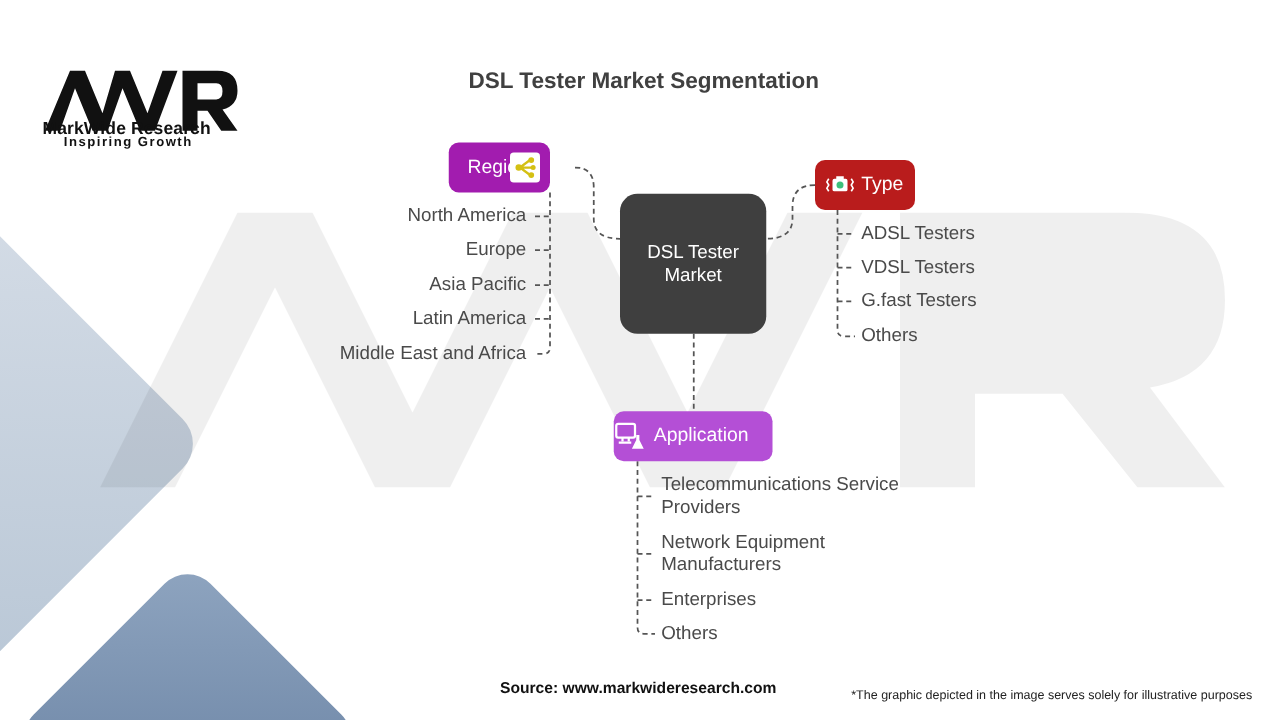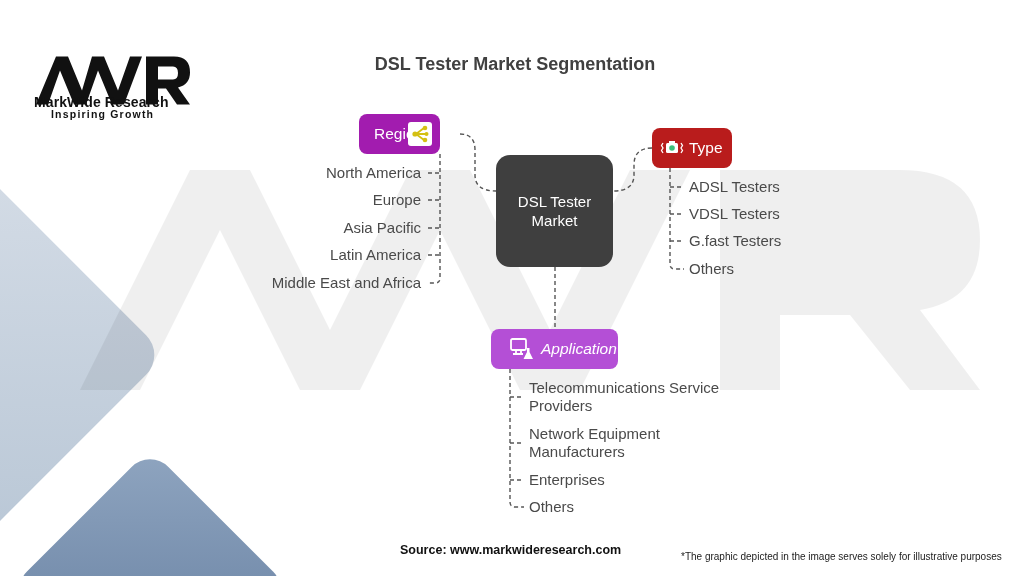--- a/index.html
+++ b/index.html
@@ -36,21 +36,21 @@
   }
 
   .cat {
     position: absolute; height: 40px; border-radius: 8px; color: #fff; font-size: 15.5px;
     display: flex; align-items: center;
   }
   #cat-region { left: 359px; top: 114px; width: 81px; background: #a21caf; padding-left: 15px; }
   #cat-region .cat-icon { position: absolute; right: 8px; top: 8px; width: 24px; height: 24px; background: #fff; border-radius: 3px; }
   #cat-type { left: 652px; top: 128px; width: 80px; background: #b91c1c; padding-left: 8px; }
   #cat-type .cat-icon { width: 24px; height: 20px; margin-right: 5px; }
-  #cat-app { left: 491px; top: 329px; width: 127px; background: #b44fd6; padding-left: 18px; font-style: italic; }
+  #cat-app { left: 491px; top: 329px; width: 127px; background: #b44fd6; padding-left: 0; }
   #cat-app .cat-icon { width: 26px; height: 26px; margin-right: 6px; }
 
   .item { position: absolute; font-size: 15px; color: #4a4a4a; white-space: nowrap; line-height: 18px; }
   .item.right { text-align: right; }
 
   #source { position: absolute; left: 400px; top: 543px; font-size: 12.5px; font-weight: bold; color: #111; white-space: nowrap; }
   #disclaimer { position: absolute; left: 681px; top: 551px; font-size: 10px; color: #222; white-space: nowrap; }
 </style>
 </head>
 <body>

